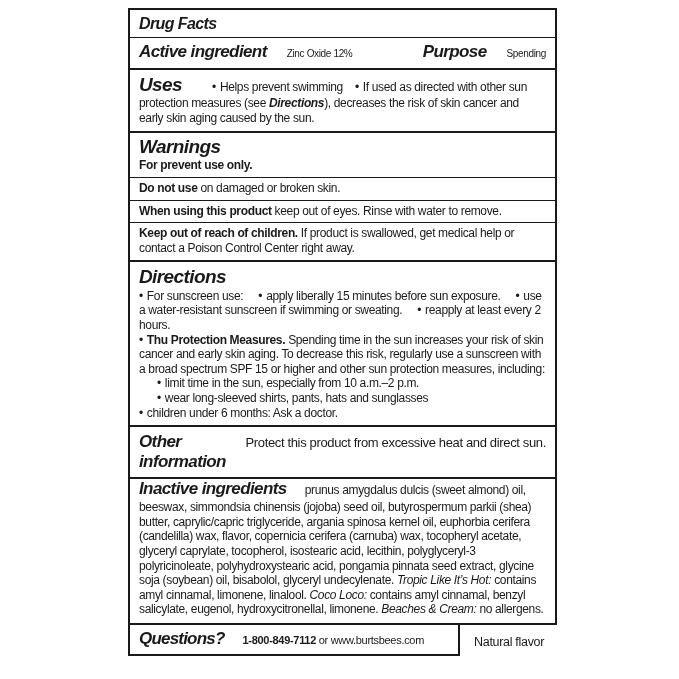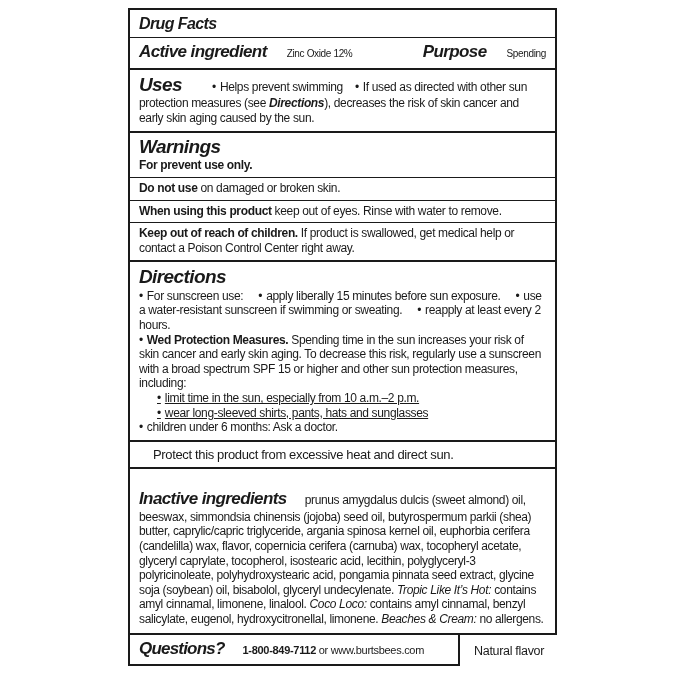--- a/index.html
+++ b/index.html
@@ -44,26 +44,26 @@
   .inline-h { margin-right: 18px; }
   .ib { margin-left: 12px; }
   .ib:first-of-type { margin-left: 0; }
   .bullet { margin-right: 4px; }
 
   .warn-head { padding: 3px 9px 4px 9px; }
   .wrow { padding: 3px 9px 4px 9px; }
 
   .dir-sec { padding: 3px 9px 5px 9px; }
   .dir-h { margin-bottom: 1px; }
-  .sub { padding-left: 18px; text-decoration: underline; }
+  .sub { padding-left: 18px; }
 
   .other-row { padding: 5px 9px; display: flex; align-items: baseline; }
   .other-row .txt { margin-left: 14px; font-size: 13px; letter-spacing: -0.35px; white-space: nowrap; }
 
-  .inactive-sec { padding: 20px 9px 6px 9px; }
+  .inactive-sec { padding: 0 9px 6px 9px; }
   .inactive-sec .inline-h { margin-right: 18px; }
 
   .bottom-row { display: flex; align-items: center; }
   .q-box {
     width: 332px;
     border: 2.5px solid #1a1a1a; border-top: none;
     background: #ffffff;
     padding: 4px 9px 5px 9px;
     display: flex; align-items: baseline;
   }
@@ -114,34 +114,35 @@
 
       <div class="sec dir-sec t-thick body-t">
         <div class="h-big dir-h">Directions</div>
         <div>
           <span class="ib"><span class="bullet">•</span><span>For sunscreen use:</span></span>
           <span class="ib"><span class="bullet">•</span><span>apply liberally 15 minutes before sun exposure.</span></span>
           <span class="ib"><span class="bullet">•</span><span>use a water-resistant sunscreen if swimming or sweating.</span></span>
           <span class="ib"><span class="bullet">•</span><span>reapply at least every 2 hours.</span></span>
         </div>
         <div>
-          <span class="bullet">•</span><span class="b">Wed Protection Measures.</span><span> Spending time in the sun increases your risk of skin cancer and early skin aging. To decrease this risk, regularly use a sunscreen with a broad spectrum SPF 15 or higher and other sun protection measures, including:</span>
+          <span class="bullet">•</span><span class="b">Thu Protection Measures.</span><span> Spending time in the sun increases your risk of skin cancer and early skin aging. To decrease this risk, regularly use a sunscreen with a broad spectrum SPF 15 or higher and other sun protection measures, including:</span>
         </div>
         <div class="sub">
           <span class="bullet">•</span><span>limit time in the sun, especially from 10 a.m.–2 p.m.</span>
         </div>
         <div class="sub">
           <span class="bullet">•</span><span>wear long-sleeved shirts, pants, hats and sunglasses</span>
         </div>
         <div>
           <span class="bullet">•</span><span>children under 6 months: Ask a doctor.</span>
         </div>
       </div>
 
       <div class="other-row t-thick">
+        <span class="h-med">Other information</span>
         <span class="txt">Protect this product from excessive heat and direct sun.</span>
       </div>
 
       <div class="sec inactive-sec t-thick body-t">
         <span class="h-med inline-h">Inactive ingredients</span><span>prunus amygdalus dulcis (sweet almond) oil, beeswax, simmondsia chinensis (jojoba) seed oil, butyrospermum parkii (shea) butter, caprylic/capric triglyceride, argania spinosa kernel oil, euphorbia cerifera (candelilla) wax, flavor, copernicia cerifera (carnuba) wax, tocopheryl acetate, glyceryl caprylate, tocopherol, isostearic acid, lecithin, polyglyceryl-3 polyricinoleate, polyhydroxystearic acid, pongamia pinnata seed extract, glycine soja (soybean) oil, bisabolol, glyceryl undecylenate. </span><span class="i">Tropic Like It’s Hot:</span><span> contains amyl cinnamal, limonene, linalool. </span><span class="i">Coco Loco:</span><span> contains amyl cinnamal, benzyl salicylate, eugenol, hydroxycitronellal, limonene. </span><span class="i">Beaches &amp; Cream:</span><span> no allergens.</span>
       </div>
 
     </div>
 
     <div class="bottom-row">

